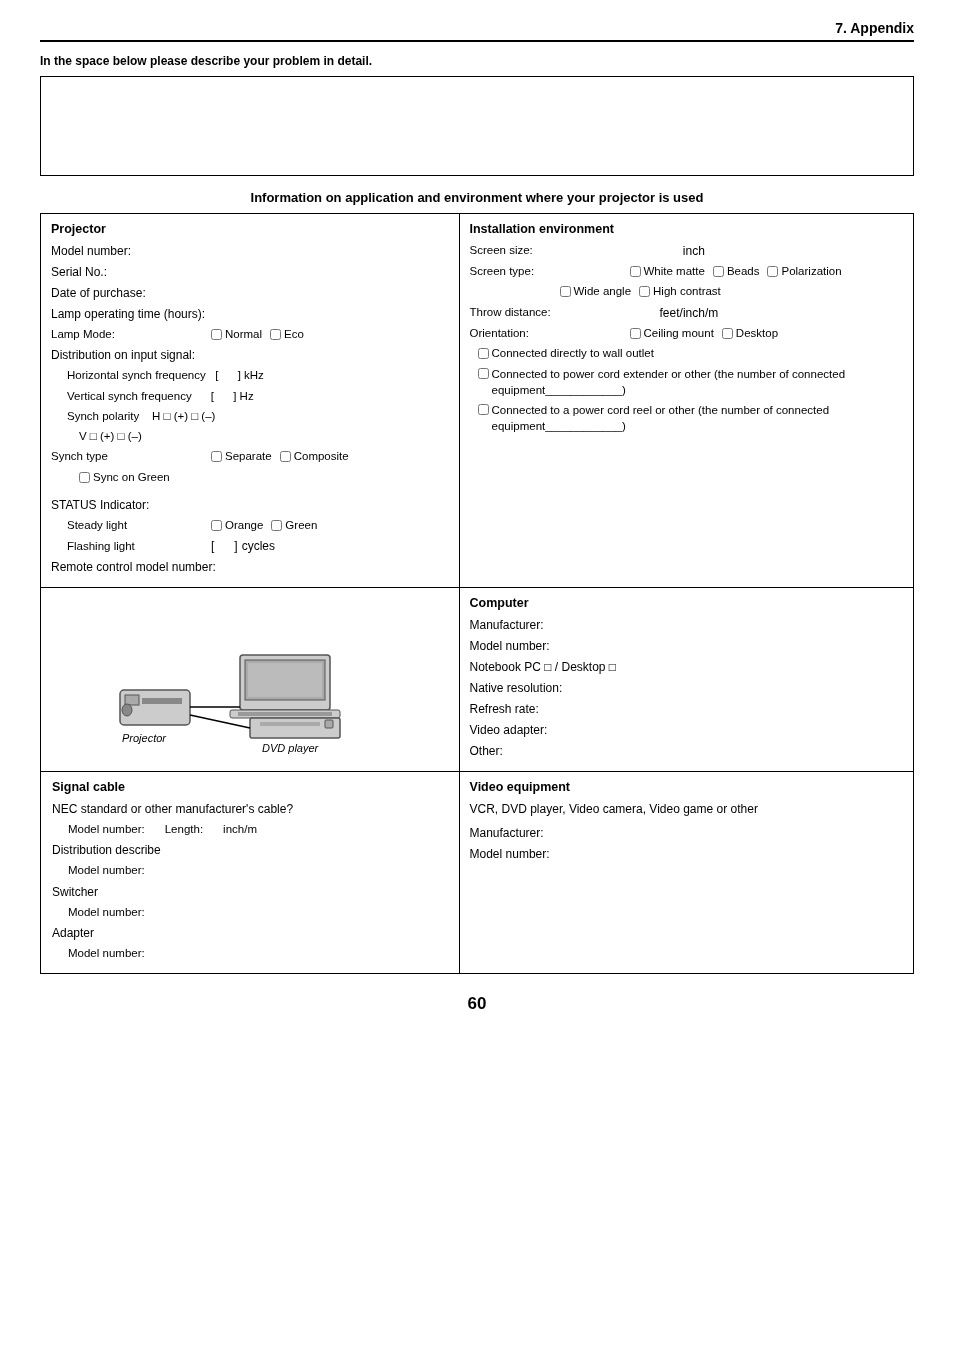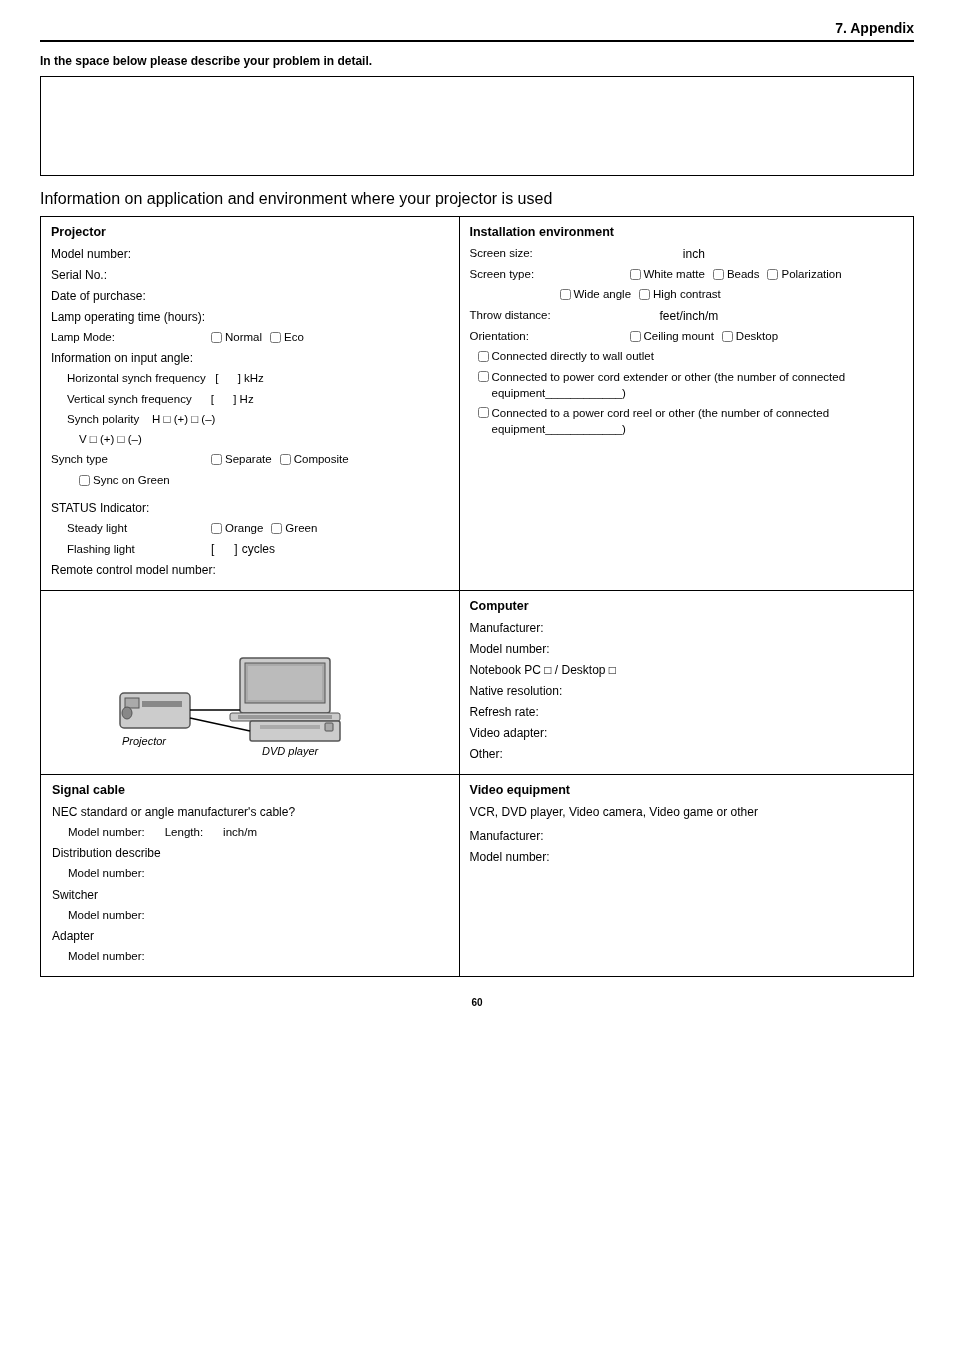--- a/index.html
+++ b/index.html
@@ -25,23 +25,24 @@
       font-size: 12px;
       margin-bottom: 8px;
     }
     .problem-box {
       border: 1px solid #000;
       width: 100%;
       height: 100px;
       margin-bottom: 14px;
     }
     .info-label {
-      font-weight: normal;
-      font-size: 16px;
+      font-weight: bold;
+      font-size: 13px;
       margin-bottom: 8px;
+      text-align: center;
     }
     .col-header {
       font-weight: bold;
       font-size: 12.5px;
       margin-bottom: 6px;
     }
     .row {
       display: flex;
       align-items: center;
       margin-bottom: 3px;
@@ -69,21 +70,21 @@
       line-height: 1.5;
     }
     .indent-row2 {
       padding-left: 28px;
       margin-bottom: 3px;
       font-size: 11.5px;
       line-height: 1.5;
     }
     .page-number {
       text-align: center;
-      font-size: 10px;
+      font-size: 17px;
       font-weight: bold;
       margin-top: 20px;
     }
     
     .diagram-container {
       width: 100%;
       display: flex;
       justify-content: center;
       align-items: center;
     }
@@ -173,21 +174,21 @@
       <label class="checkbox-inline">
         <input type="checkbox" style="">
         <span>Normal</span>
       </label>
       <label class="checkbox-inline">
         <input type="checkbox" style="">
         <span>Eco</span>
       </label>
     </div>
     <div class="row">
-      <span>Information on input angle:</span>
+      <span>Distribution on input signal:</span>
     </div>
     <div class="indent-row">
       <span>Horizontal synch frequency</span>
       &nbsp;&nbsp;[&nbsp;&nbsp;&nbsp;&nbsp;&nbsp;&nbsp;]
       <span>kHz</span>
     </div>
     <div class="indent-row">
       <span>Vertical synch frequency</span>
       &nbsp;&nbsp;&nbsp;&nbsp;&nbsp;[&nbsp;&nbsp;&nbsp;&nbsp;&nbsp;&nbsp;]
       <span>Hz</span>
@@ -372,21 +373,21 @@
       <span>Other:</span>
     </div>
   </div>
 </div>
 
 <div class="final-row">
 
   <div class="final-left">
     <div class="col-header">Signal cable</div>
     <div class="row">
-      <span>NEC standard or angle manufacturer's cable?</span>
+      <span>NEC standard or other manufacturer's cable?</span>
     </div>
     <div class="indent-row" style="display:flex; gap:20px; padding-left:16px;">
       <span>Model number:</span>
       <span>Length:</span>
       <span>inch/m</span>
     </div>
     <div class="row">
       <span>Distribution describe</span>
     </div>
     <div class="indent-row">

